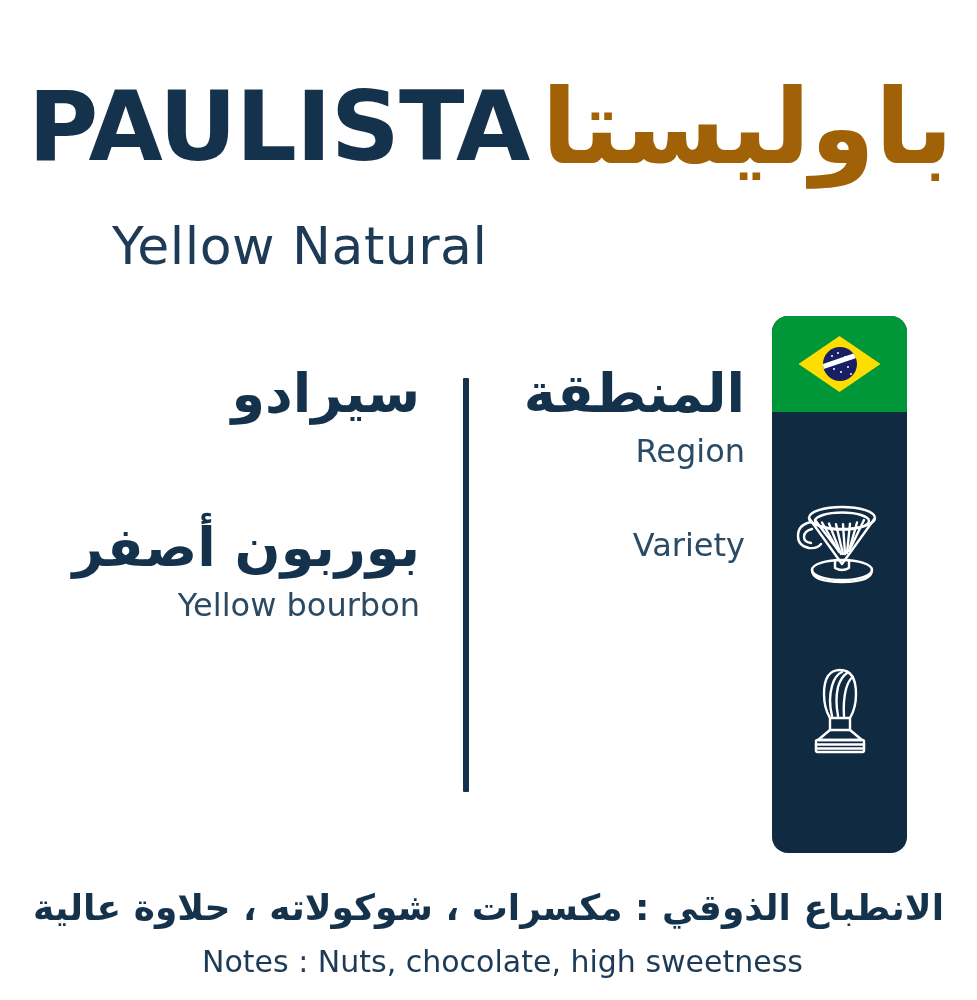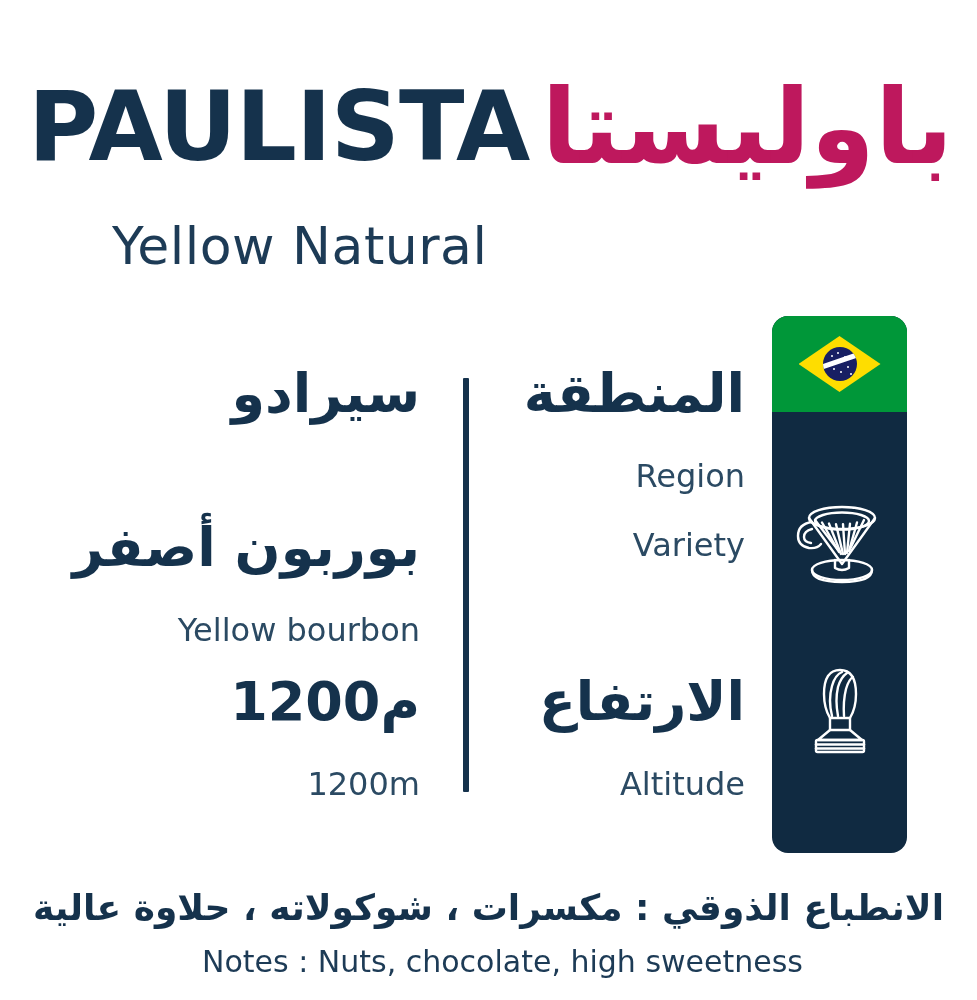--- a/index.html
+++ b/index.html
@@ -49,21 +49,21 @@
     line-height: 1;
     color: #15324c;
     white-space: nowrap;
     font-family: "DejaVu Sans", "Liberation Sans", sans-serif;
   }
 
   .title-arabic {
     font-size: 104px;
     font-weight: 700;
     line-height: 1.12;
-    color: #be185d;
+    color: #a16207;
     white-space: nowrap;
     direction: rtl;
     unicode-bidi: isolate;
     font-family: "DejaVu Sans", "Liberation Sans", sans-serif;
   }
 
   .subtitle {
     position: absolute;
     left: 112px;
     top: 216px;
@@ -105,21 +105,20 @@
   .spec-row.row-1 { top: 4px; }
   .spec-row.row-2 { top: 158px; justify-content: flex-end; }
   .spec-row.row-3 { top: 312px; }
 
   .spec-value,
   .spec-label {
     display: flex;
     flex-direction: column;
     align-items: flex-end;
     justify-content: flex-start;
-    gap: 25px;
   }
 
   .spec-value {
     width: 420px;
     padding-right: 0;
   }
 
   .spec-label {
     width: 325px;
     padding-left: 60px;
@@ -300,30 +299,20 @@
     <div class="spec-row row-2">
       <div class="spec-value">
         <span class="ar-text">بوربون أصفر</span>
         <span class="en-text">Yellow bourbon</span>
       </div>
       <div class="spec-label">
         <span class="en-text">Variety</span>
       </div>
     </div>
 
-    <div class="spec-row row-3">
-      <div class="spec-value">
-        <span class="ar-text num-unit">1200م</span>
-        <span class="en-text">1200m</span>
-      </div>
-      <div class="spec-label">
-        <span class="ar-text">الارتفاع</span>
-        <span class="en-text">Altitude</span>
-      </div>
-    </div>
   </div>
 
   <div class="side-panel">
 
     <div class="flag">
       <div class="flag-diamond"></div>
       <div class="flag-globe">
         <div class="flag-stars">
           <i style="left:8px;top:8px"></i>
           <i style="left:14px;top:5px"></i>

